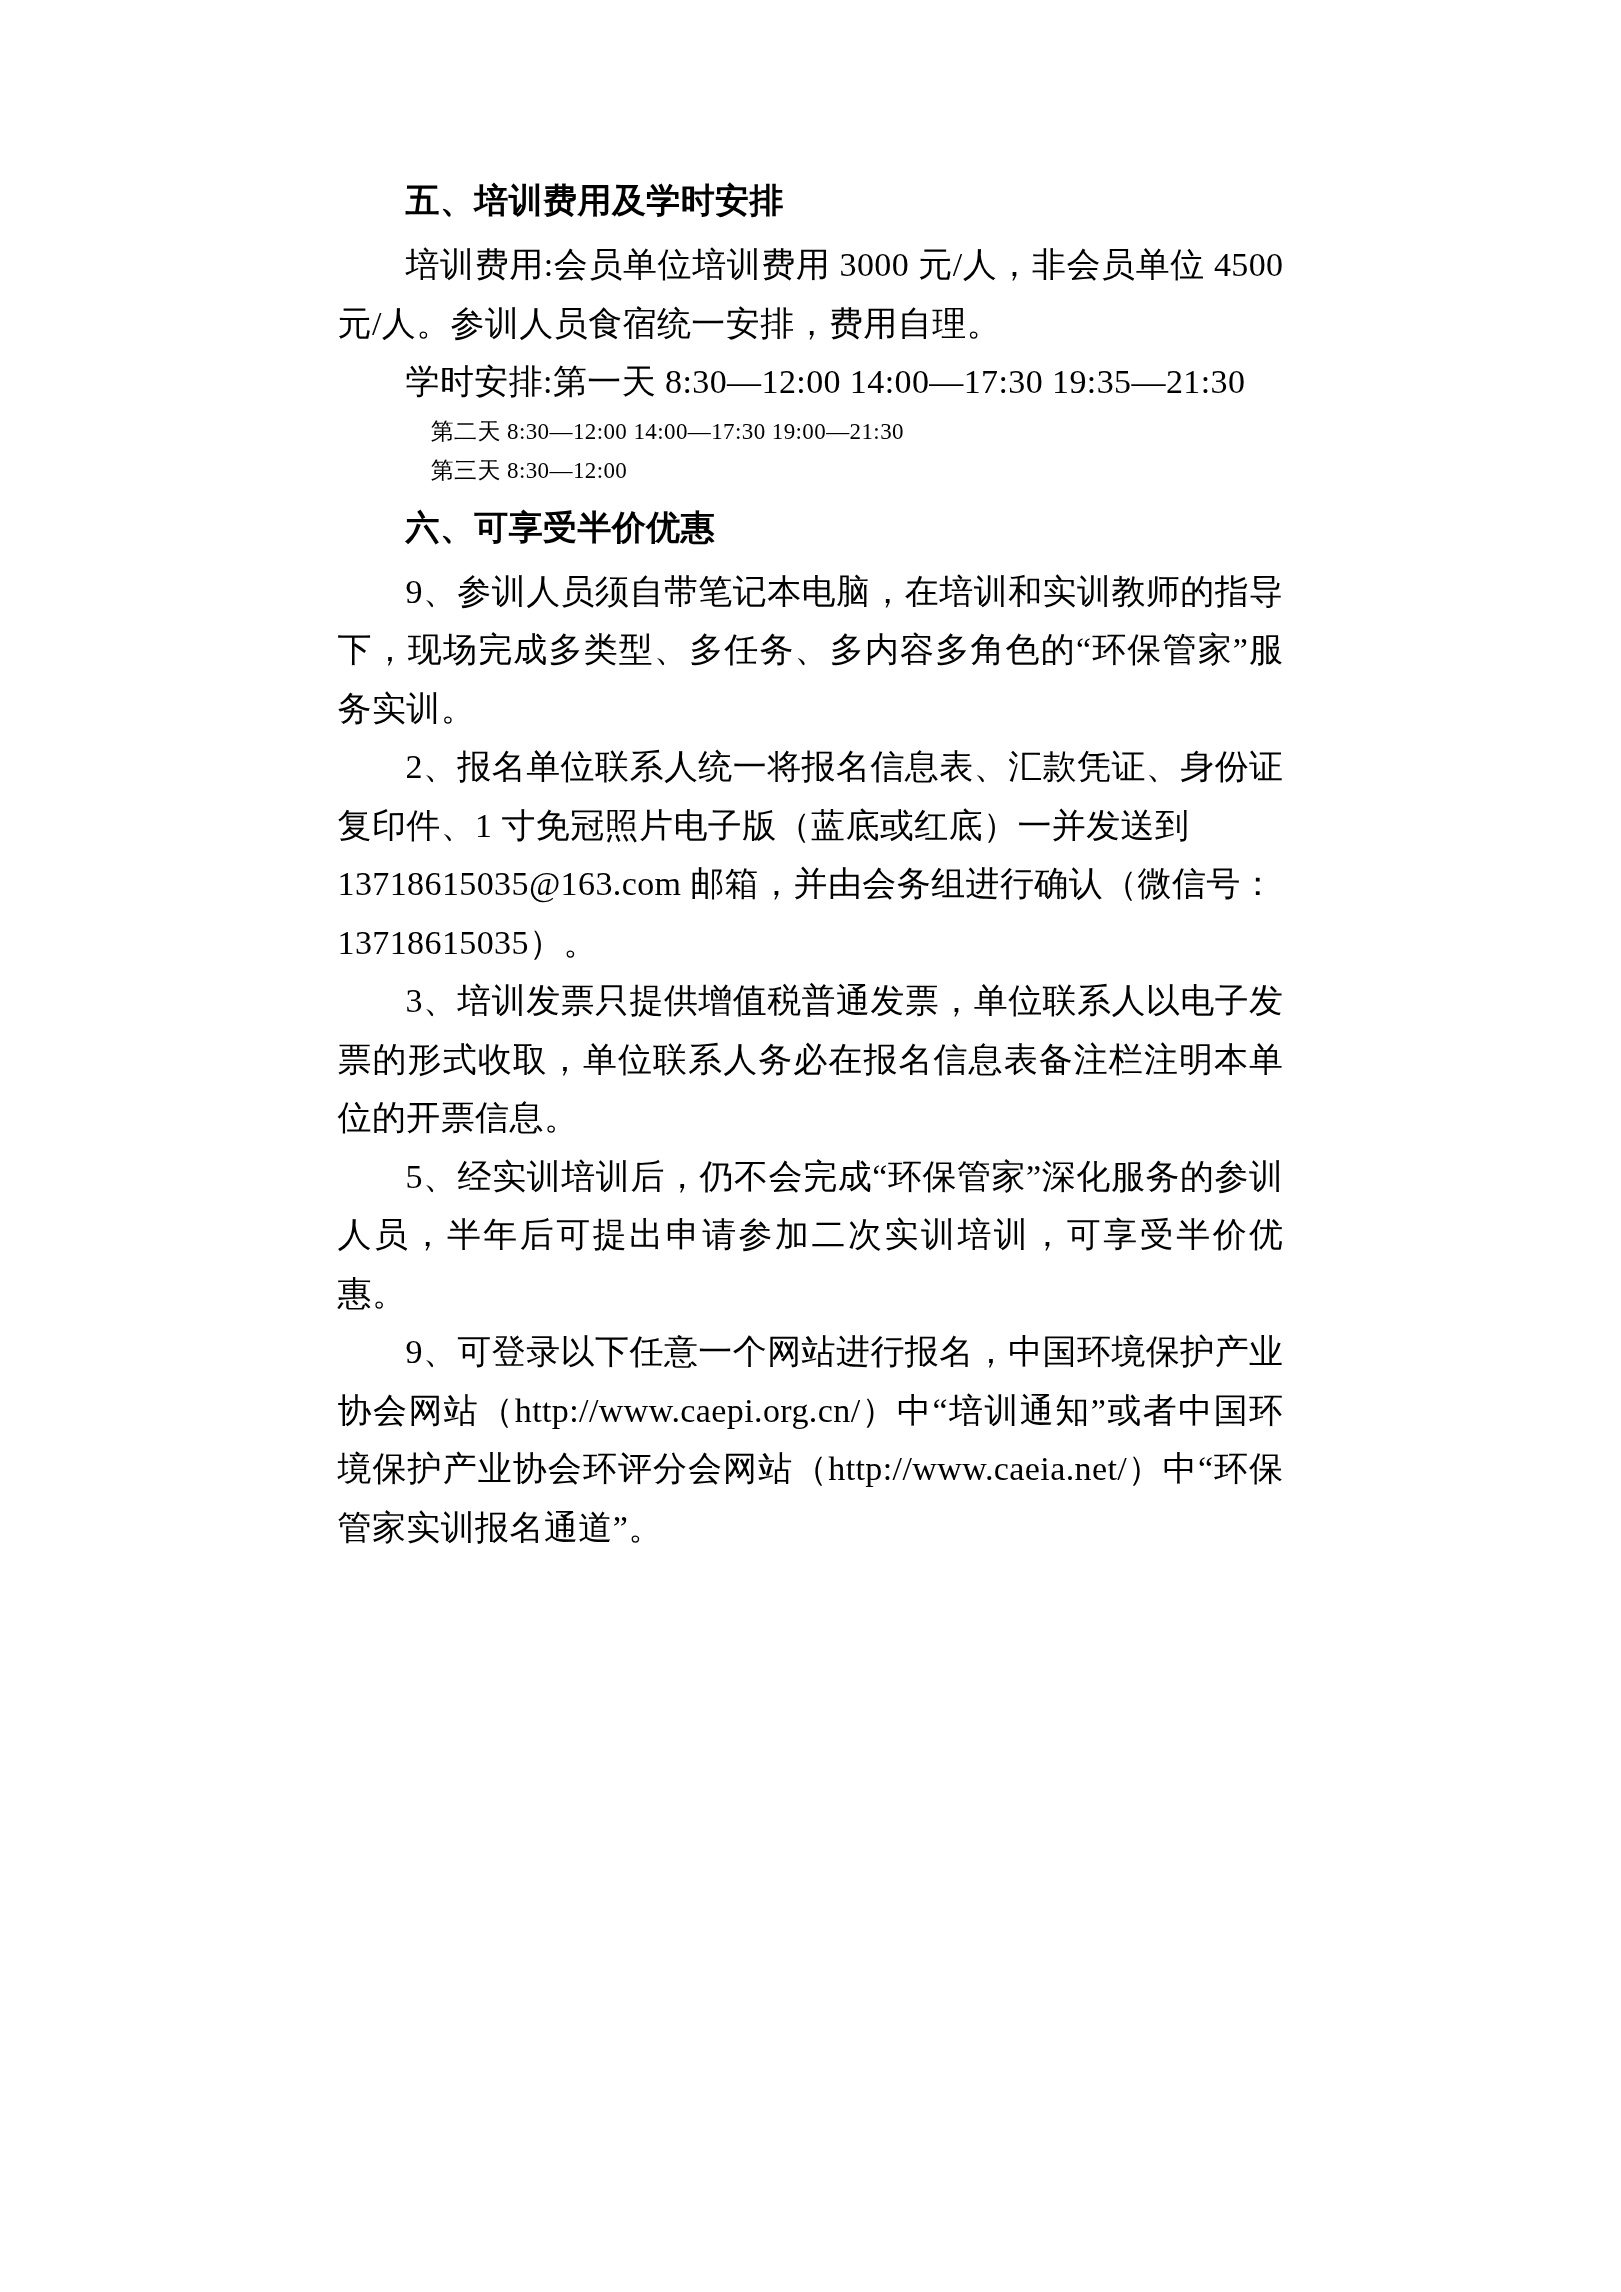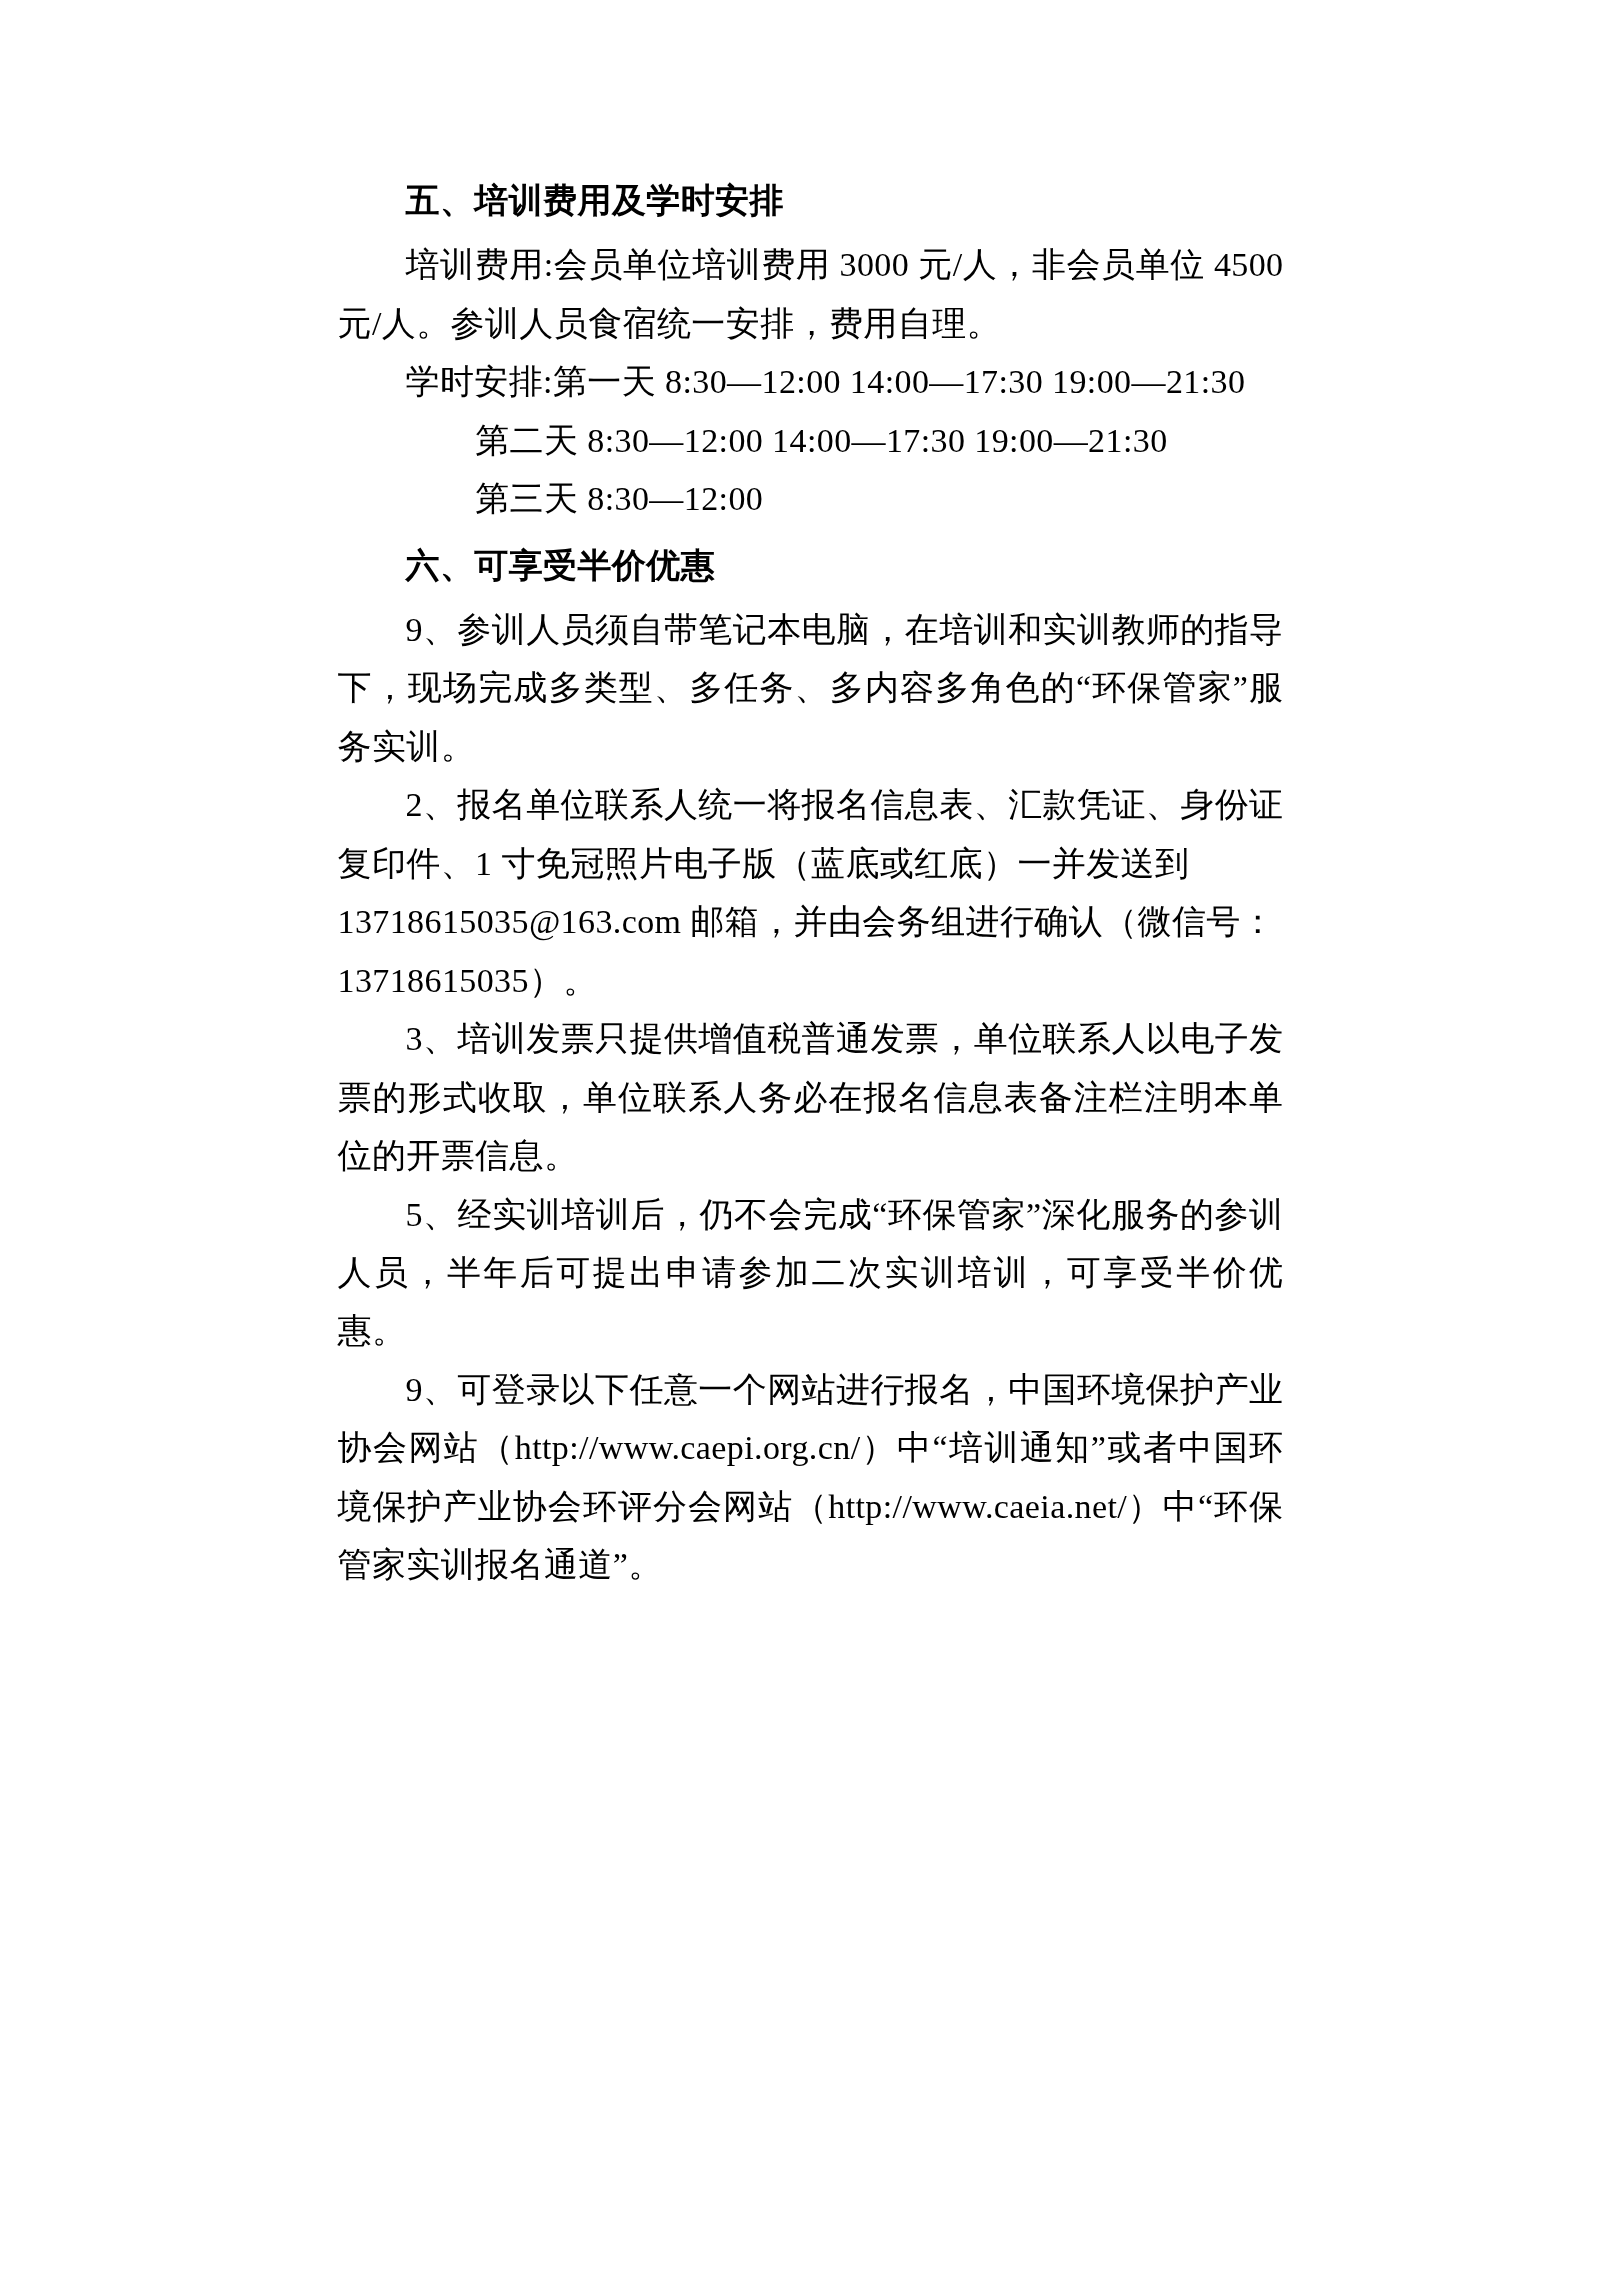--- a/index.html
+++ b/index.html
@@ -41,38 +41,38 @@
     text-justify: inter-ideograph;
   }
   .para-noindent {
     margin: 0;
     text-indent: 0;
     font-size: 34px;
     line-height: 1.72;
   }
   .schedule-line {
     margin: 0;
-    font-size: 34px;
+    font-size: 23px;
     line-height: 1.72;
     padding-left: 4.05em;
     text-indent: 0;
   }
   .spacer-sm { height: 7.8px; }
 </style>
 </head>
 <body>
 
 <div class="page">
   <div class="doc-body">
 
     <h2 class="heading">五、培训费用及学时安排</h2>
 
     <p class="para">培训费用:会员单位培训费用 3000 元/人，非会员单位 4500 元/人。参训人员食宿统一安排，费用自理。</p>
 
-    <p class="para">学时安排:第一天 8:30—12:00  14:00—17:30  19:00—21:30</p>
+    <p class="para">学时安排:第一天 8:30—12:00  14:00—17:30  19:35—21:30</p>
 
     <p class="schedule-line">第二天 8:30—12:00  14:00—17:30  19:00—21:30</p>
 
     <p class="schedule-line">第三天 8:30—12:00</p>
 
     <div class="spacer-sm"></div>
 
     <h2 class="heading">六、可享受半价优惠</h2>
 
     <p class="para">9、参训人员须自带笔记本电脑，在培训和实训教师的指导下，现场完成多类型、多任务、多内容多角色的“环保管家”服务实训。</p>

